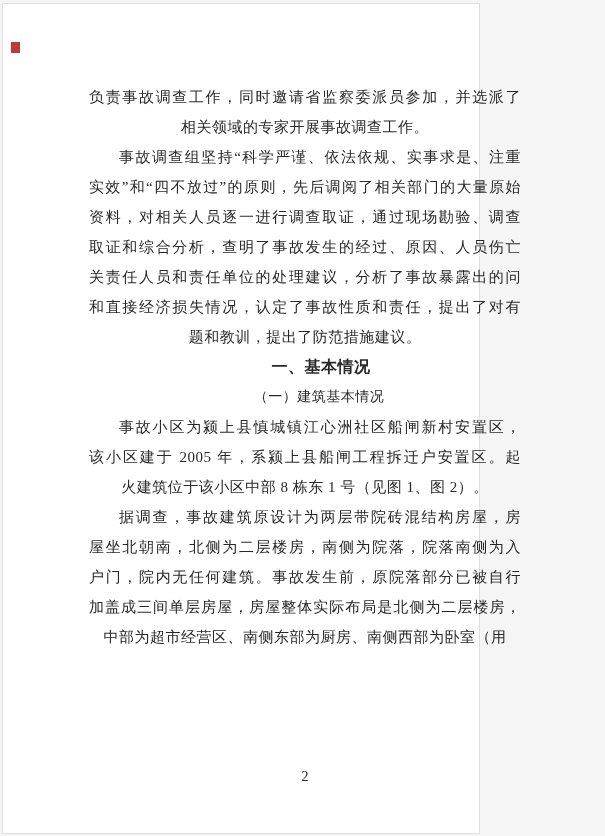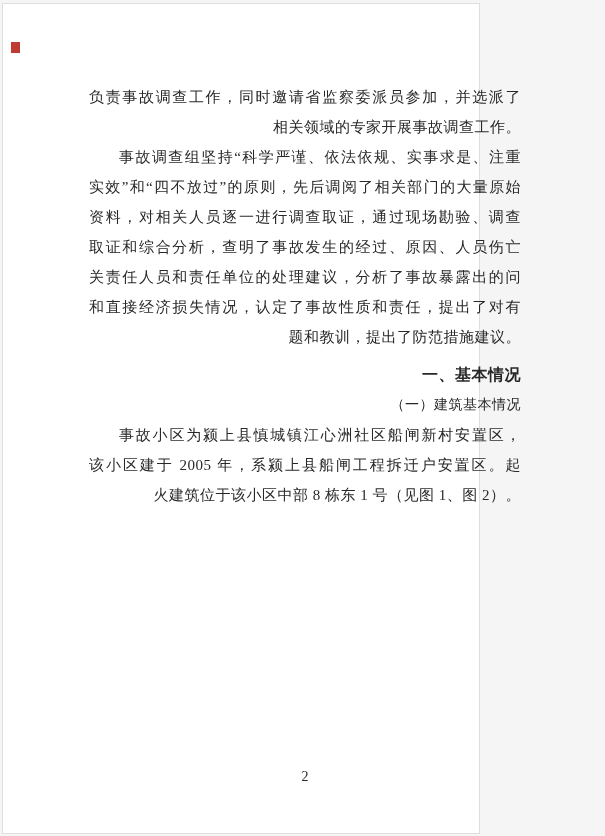--- a/index.html
+++ b/index.html
@@ -35,32 +35,31 @@
   .content {
     position: absolute;
     left: 86px; top: 78px;
     width: 432px;
     font-size: 15px;
     line-height: 30px;
     letter-spacing: 0.5px;
   }
   .line {
     white-space: nowrap;
-    text-align: right;
+    text-align: center;
   }
   .line.full {
     white-space: normal;
     text-align: justify;
     text-align-last: justify;
   }
   .block.paragraph .line.first { text-indent: 2em; }
   .block.heading1 .line,
   .block.heading2 .line { text-indent: 2em; }
   .block.heading1 {
-    margin-top: 8px;
     font-family: "Liberation Sans", "DejaVu Sans", sans-serif;
     font-weight: 700;
     font-size: 16px;
   }
   .block.heading2 {
     font-size: 14px;
   }
   .block.paragraph.spaced { }
   .page-number {
     position: absolute;
@@ -94,15 +93,22 @@
         <div class="line">一、基本情况</div>
       </div>
       <div class="block heading2">
         <div class="line">（一）建筑基本情况</div>
       </div>
       <div class="block paragraph spaced">
         <div class="line full first">事故小区为颍上县慎城镇江心洲社区船闸新村安置区，</div>
         <div class="line full">该小区建于 2005 年，系颍上县船闸工程拆迁户安置区。起</div>
         <div class="line">火建筑位于该小区中部 8 栋东 1 号（见图 1、图 2）。</div>
       </div>
+      <div class="block paragraph spaced">
+        <div class="line full first">据调查，事故建筑原设计为两层带院砖混结构房屋，房</div>
+        <div class="line full">屋坐北朝南，北侧为二层楼房，南侧为院落，院落南侧为入</div>
+        <div class="line full">户门，院内无任何建筑。事故发生前，原院落部分已被自行</div>
+        <div class="line full">加盖成三间单层房屋，房屋整体实际布局是北侧为二层楼房，</div>
+        <div class="line">中部为超市经营区、南侧东部为厨房、南侧西部为卧室（用</div>
+      </div>
     </div>
   <div class="page-number">2</div>
 </div>
 
 </body></html>

